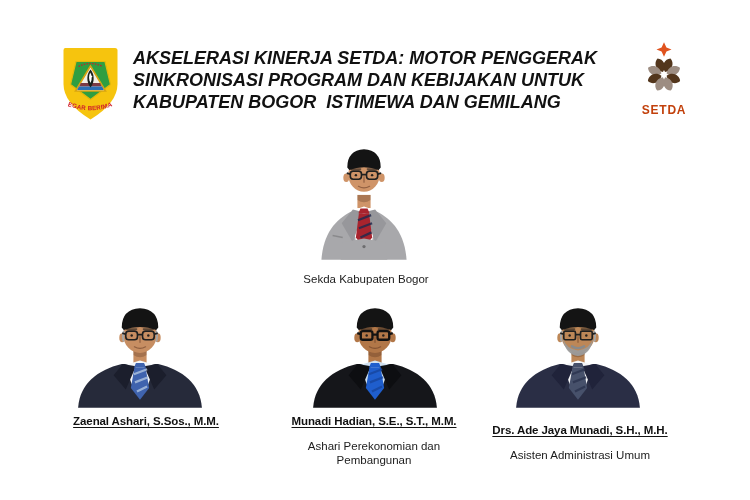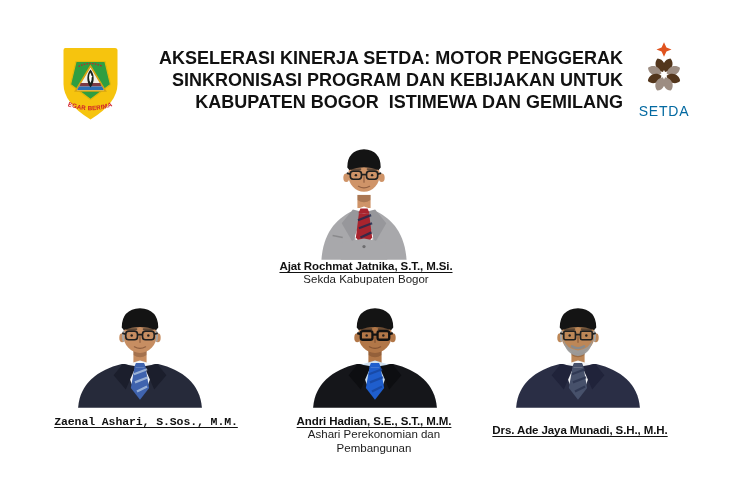--- a/index.html
+++ b/index.html
@@ -4,26 +4,26 @@
 <style>
   html,body{margin:0;padding:0;background:#ffffff;}
   .canvas{
     position:relative;width:750px;height:500px;background:#ffffff;
     font-family:"Liberation Sans",sans-serif;overflow:hidden;
   }
   
   .title{
     position:absolute;left:133px;top:47px;width:490px;margin:0;
     font-size:18px;font-weight:700;line-height:22px;color:#111;
-    text-align:right;white-space:pre-wrap;letter-spacing:0;
+    text-align:left;white-space:pre-wrap;letter-spacing:0;font-style:italic;
   }
   .crest{position:absolute;left:61px;top:46px;}
   .setda-wrap{position:absolute;left:624px;top:40px;width:80px;text-align:center;}
   .setda-label{
-    margin-top:1px;font-size:14px;font-weight:400;color:#0369a1;letter-spacing:.8px;
+    margin-top:1px;font-size:12px;font-weight:700;color:#c2410c;letter-spacing:.8px;
   }
   
   .figure{position:absolute;}
   .fig-top{left:288px;top:146px;}
   .fig-zaenal{left:73px;top:306px;}
   .fig-andri{left:308px;top:306px;}
   .fig-ade{left:511px;top:306px;}
   .figure svg .suit{fill:var(--suit);}
   .figure svg .lapel{fill:var(--lapel);}
   .figure svg .shirt{fill:var(--shirt);}
@@ -35,29 +35,29 @@
   .fig-andri svg .glasses{stroke-width:2.3;stroke:#121212;}
   .figure svg .brow{stroke:rgba(25,25,25,.6);stroke-width:1.7;fill:none;stroke-linecap:round;}
   .figure svg .eye{fill:#26201c;}
   .figure svg .facelines{stroke:rgba(96,55,35,.55);stroke-width:1.2;fill:none;stroke-linecap:round;}
   .figure svg .neckshadow{fill:rgba(40,20,10,.22);}
   .figure svg .beard{fill:#9b9b9b;opacity:.95;}
   .figure svg .sideburn{stroke:#a8a8a8;stroke-width:2;fill:none;stroke-linecap:round;}
   
   .caption{position:absolute;text-align:center;color:#111;}
   .cap-top{left:251px;top:260px;width:230px;}
-  .cap-zaenal{left:36px;top:415px;width:220px;font-family:Liberation Mono, monospace;}
+  .cap-zaenal{left:36px;top:415px;width:220px;}
   .cap-andri{left:264px;top:415px;width:220px;}
   .cap-ade{left:470px;top:424px;width:220px;}
   .caption .name{
     font-size:11.5px;font-weight:700;letter-spacing:-.1px;
     text-decoration:underline;text-decoration-thickness:1.2px;text-underline-offset:1.5px;
   }
   .caption .role{
-    margin-top:0;font-size:11.5px;line-height:14px;color:#1c1c1c;white-space:pre-wrap;
+    margin-top:12px;font-size:11.5px;line-height:14px;color:#1c1c1c;white-space:pre-wrap;
   }
 </style>
 </head>
 <body>
 
 <div class="canvas">
 
   <svg class="crest" viewBox="0 0 58 78" width="58" height="78" aria-hidden="true">
     <defs>
         <path id="mottoArc" d="M7,60 Q29.5,68.5 52,60"></path>
@@ -136,21 +136,20 @@
         <rect x="77.5" y="24.5" width="11" height="8" rx="2.8"></rect>
         <path d="M72.5,28 h5 M61.5,27.5 l-3.5,-1 M88.5,27.5 l3.5,-1"></path>
       </g>
       <path class="brow" d="M62.5,22.5 h9 M78.5,22.5 h9"></path>
       <circle class="eye" cx="67" cy="28.5" r="1.2"></circle>
         <circle class="eye" cx="83" cy="28.5" r="1.2"></circle>
       <path class="facelines" d="M75,30 v5.5 M69.5,39.5 q5.5,3.2 11,0"></path>
     </svg>
   </div>
   <div class="caption cap-top">
-    <div class="name">Ajat Rochmat Jatnika, S.T., M.Si.</div>
     <div class="role">Sekda Kabupaten Bogor</div>
   </div>
 
   <div class="figure fig-zaenal" style="--suit: #262a3a; --lapel: #1b1e2c; --shirt: #f4f6f8; --tie: #3f63ae; --tieStripe: #a9bedd; --skin: #c78e62; --peci: #141414;">
     <svg viewBox="0 0 132 100" width="134" height="102" aria-hidden="true">
       <path class="suit" d="M5,100 C7,76 24,63 48,57 L84,57 C108,63 125,76 127,100 Z"></path>
       <path class="skin" d="M59.5,43 h13 v13 h-13 z"></path>
       <path class="neckshadow" d="M59.5,43 h13 v5 q-6.5,4.5 -13,0 z"></path>
       <path class="shirt" d="M51,58 L66,53.5 L81,58 L74,77 L58,77 Z"></path>
       <path class="lapel" d="M49,57 L62,59 L52,82 L40,68 Z"></path>
@@ -198,21 +197,21 @@
         <rect x="68.5" y="24.5" width="11.5" height="8.5" rx="2"></rect>
         <path d="M63.5,28 h5 M52,27.5 l-3.5,-1 M80,27.5 l3.5,-1"></path>
       </g>
       <path class="brow" d="M53,22.5 h9.5 M69.5,22.5 h9.5"></path>
       <circle class="eye" cx="57.8" cy="28.8" r="1.2"></circle>
         <circle class="eye" cx="74.2" cy="28.8" r="1.2"></circle>
       <path class="facelines" d="M66,30 v5.5 M60.5,40 q5.5,3.2 11,0"></path>
     </svg>
   </div>
   <div class="caption cap-andri">
-    <div class="name">Andri Hadian, S.E., S.T., M.M.</div>
+    <div class="name">Munadi Hadian, S.E., S.T., M.M.</div>
     <div class="role">Ashari Perekonomian dan
 Pembangunan</div>
   </div>
 
   <div class="figure fig-ade" style="--suit: #2a2e45; --lapel: #20233a; --shirt: #f5f6f8; --tie: #47516b; --tieStripe: #2d3550; --skin: #bd8757; --peci: #141414;">
     <svg viewBox="0 0 132 100" width="134" height="102" aria-hidden="true">
       <path class="suit" d="M5,100 C7,76 24,63 48,57 L84,57 C108,63 125,76 127,100 Z"></path>
       <path class="skin" d="M59.5,43 h13 v13 h-13 z"></path>
       <path class="neckshadow" d="M59.5,43 h13 v5 q-6.5,4.5 -13,0 z"></path>
       <path class="shirt" d="M51,58 L66,53.5 L81,58 L74,77 L58,77 Z"></path>
@@ -234,15 +233,16 @@
       <path class="brow" d="M53,22.5 h9.5 M69.5,22.5 h9.5"></path>
       <circle class="eye" cx="57.8" cy="28.8" r="1.2"></circle>
         <circle class="eye" cx="74.2" cy="28.8" r="1.2"></circle>
       <path class="beard" d="M51,32 Q54,48 66,49 Q78,48 81,32 Q77,42.5 66,43.5 Q55,42.5 51,32 Z"></path>
       <path d="M60,39.5 q6,3.5 12,0" stroke="#8a8a8a" stroke-width="2.4" fill="none" stroke-linecap="round"></path>
       <path class="facelines" d="M66,30 v5.5"></path>
     </svg>
   </div>
   <div class="caption cap-ade">
     <div class="name">Drs. Ade Jaya Munadi, S.H., M.H.</div>
+    <div class="role">Asisten Administrasi Umum</div>
   </div>
 
 </div>
 
 </body></html>

